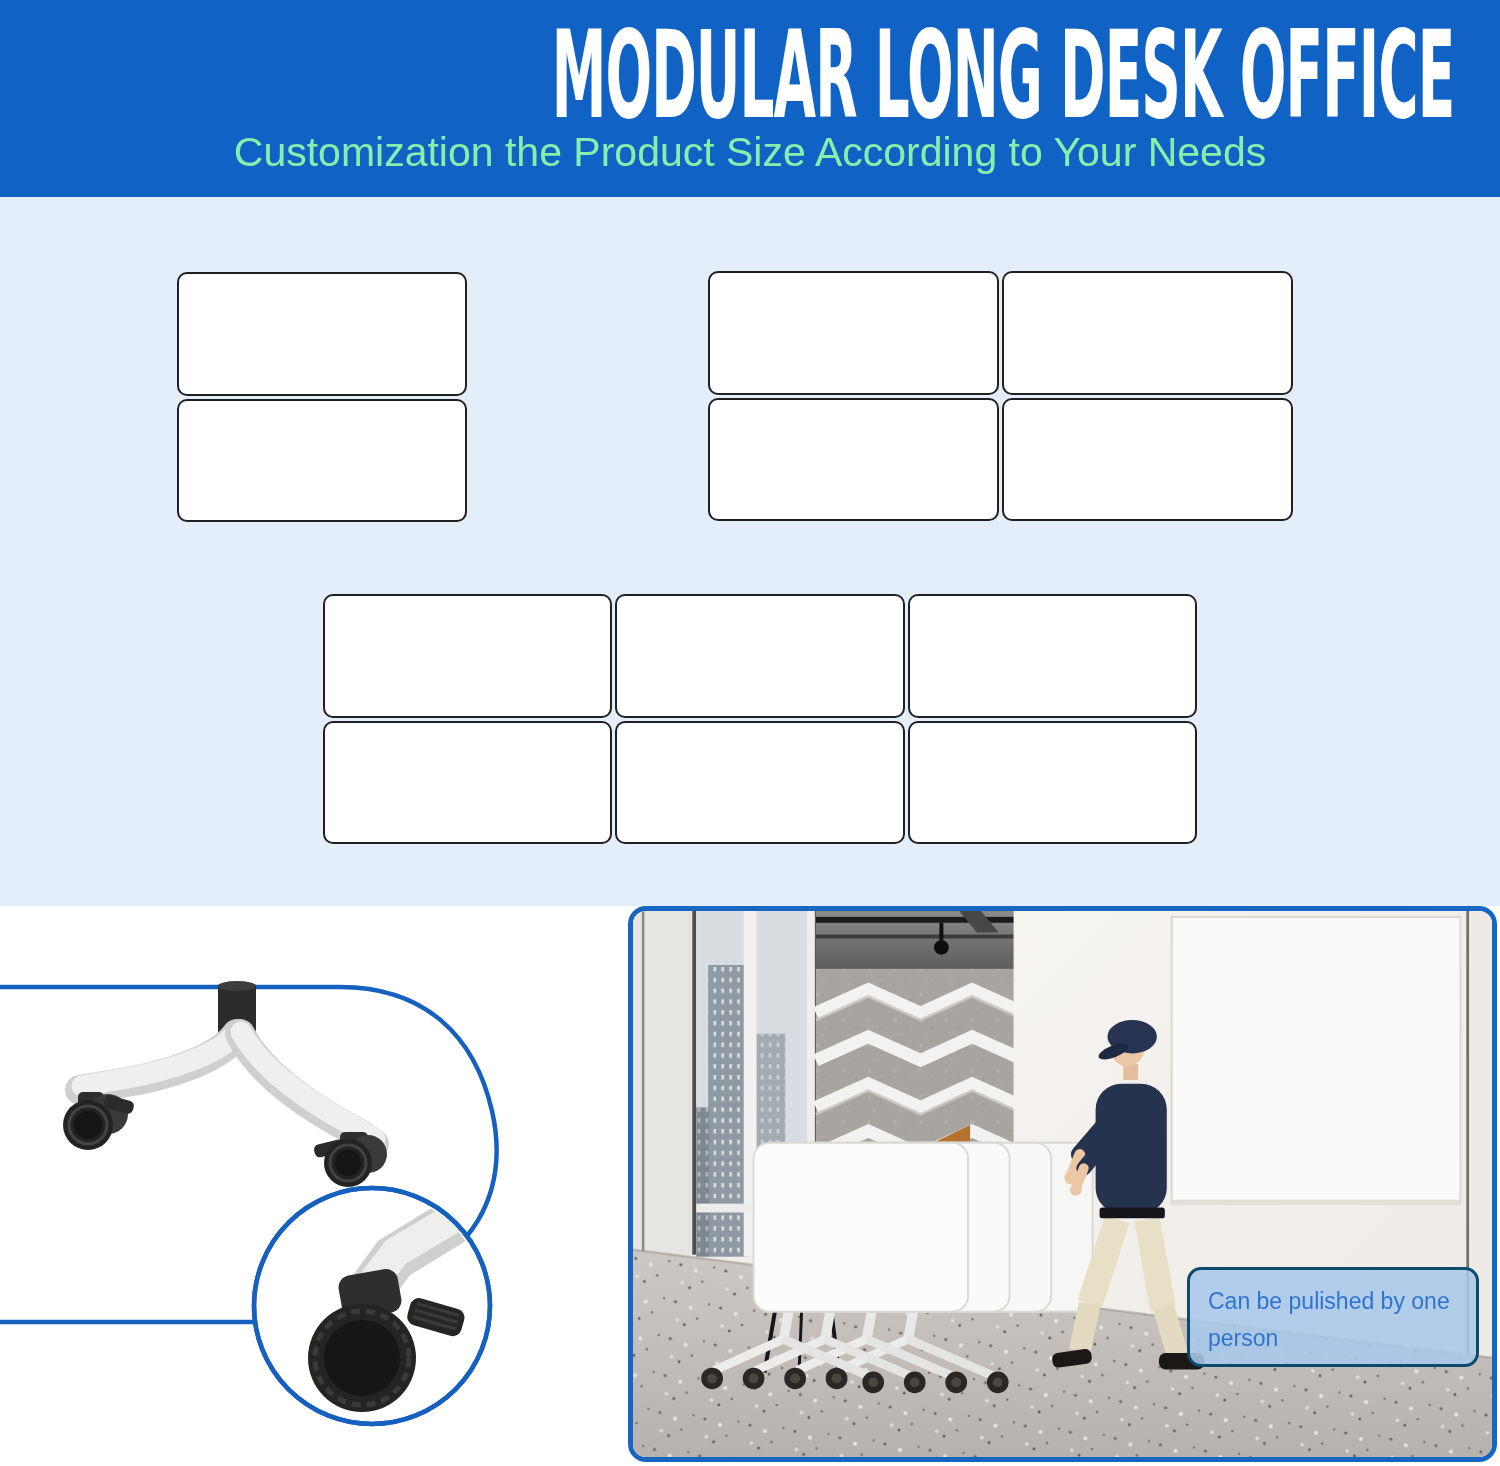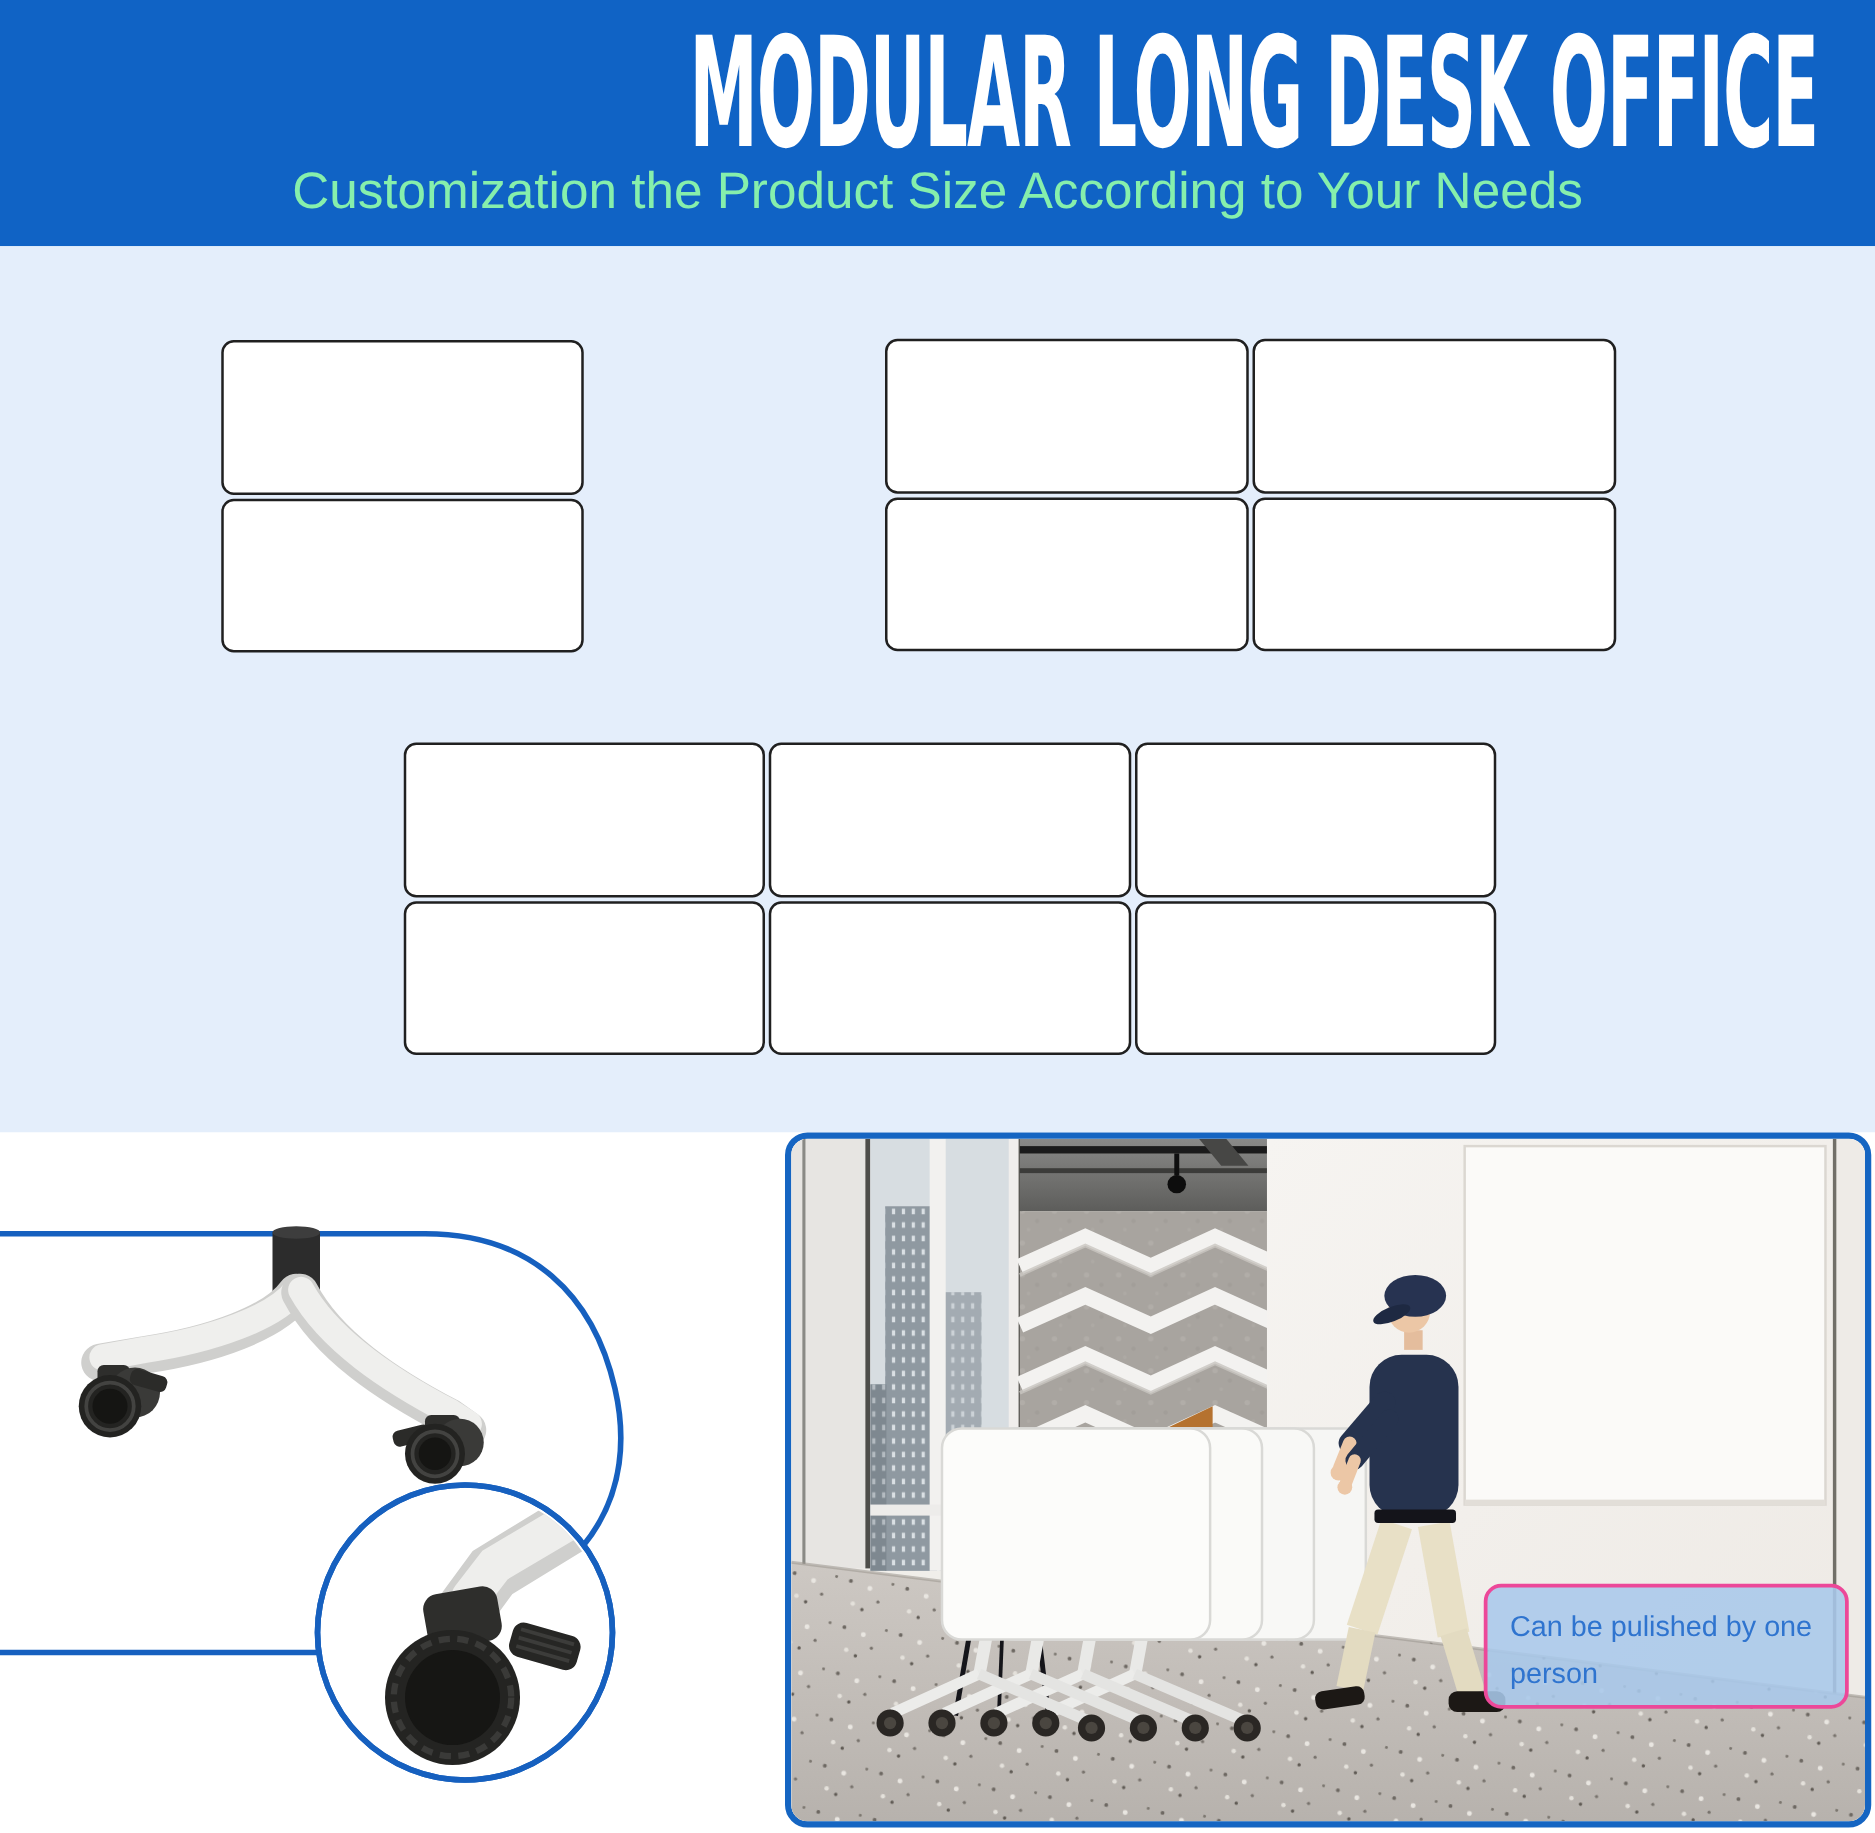--- a/index.html
+++ b/index.html
@@ -36,21 +36,21 @@
   .detail-svg{position:absolute;left:0;top:0;width:628px;height:560px;}
   
   .photo{
     position:absolute;left:628px;top:0;width:869px;height:556px;
     border:5px solid #1565c2;border-radius:18px;box-sizing:border-box;
     overflow:hidden;background:#f3f1ee;
   }
   .photo svg{position:absolute;left:0;top:0;width:859px;height:546px;}
   .caption-box{
     position:absolute;left:554px;top:356px;width:292px;height:100px;box-sizing:border-box;
-    background:rgba(168,200,235,0.88);border:3px solid #ec4899;border-radius:14px;
+    background:rgba(168,200,235,0.88);border:3px solid #0c4a6e;border-radius:14px;
     padding:13px 18px;color:#2f74cf;font-size:23px;line-height:1.6;
   }
 </style>
 </head>
 <body>
 
 <div class="canvas">
 
   <div class="header">
     <div class="title"><span>MODULAR LONG DESK OFFICE</span></div>

